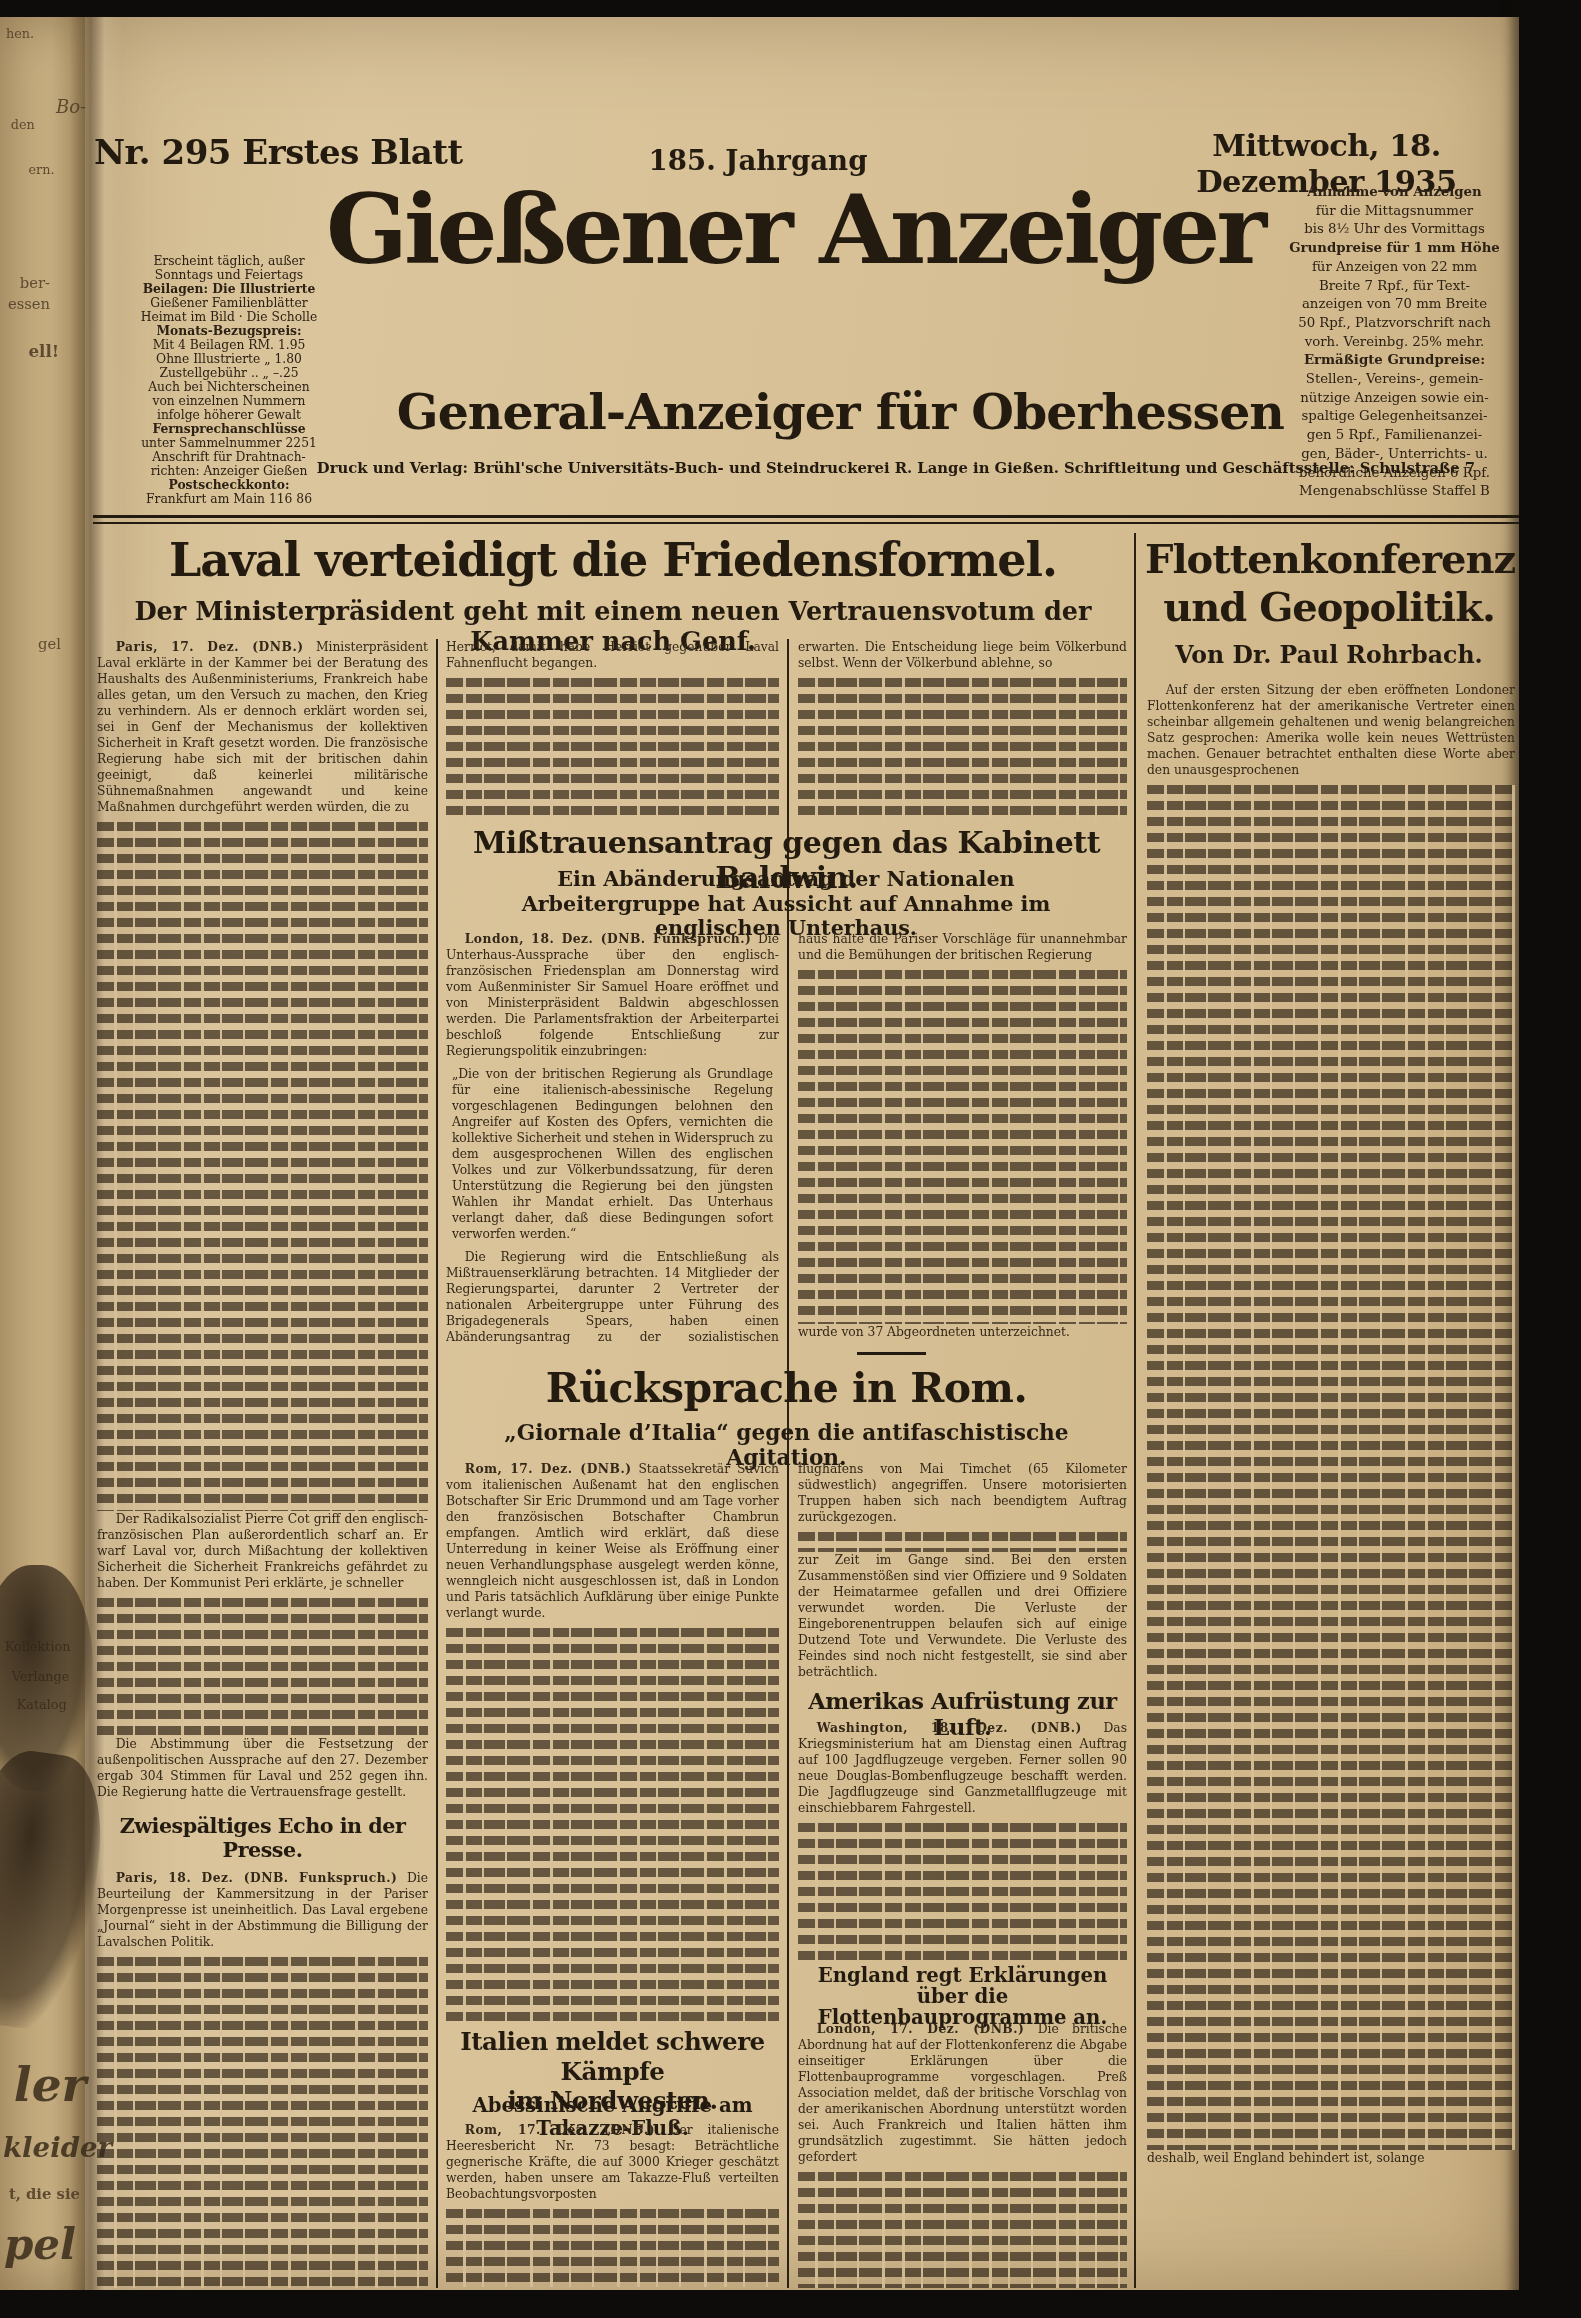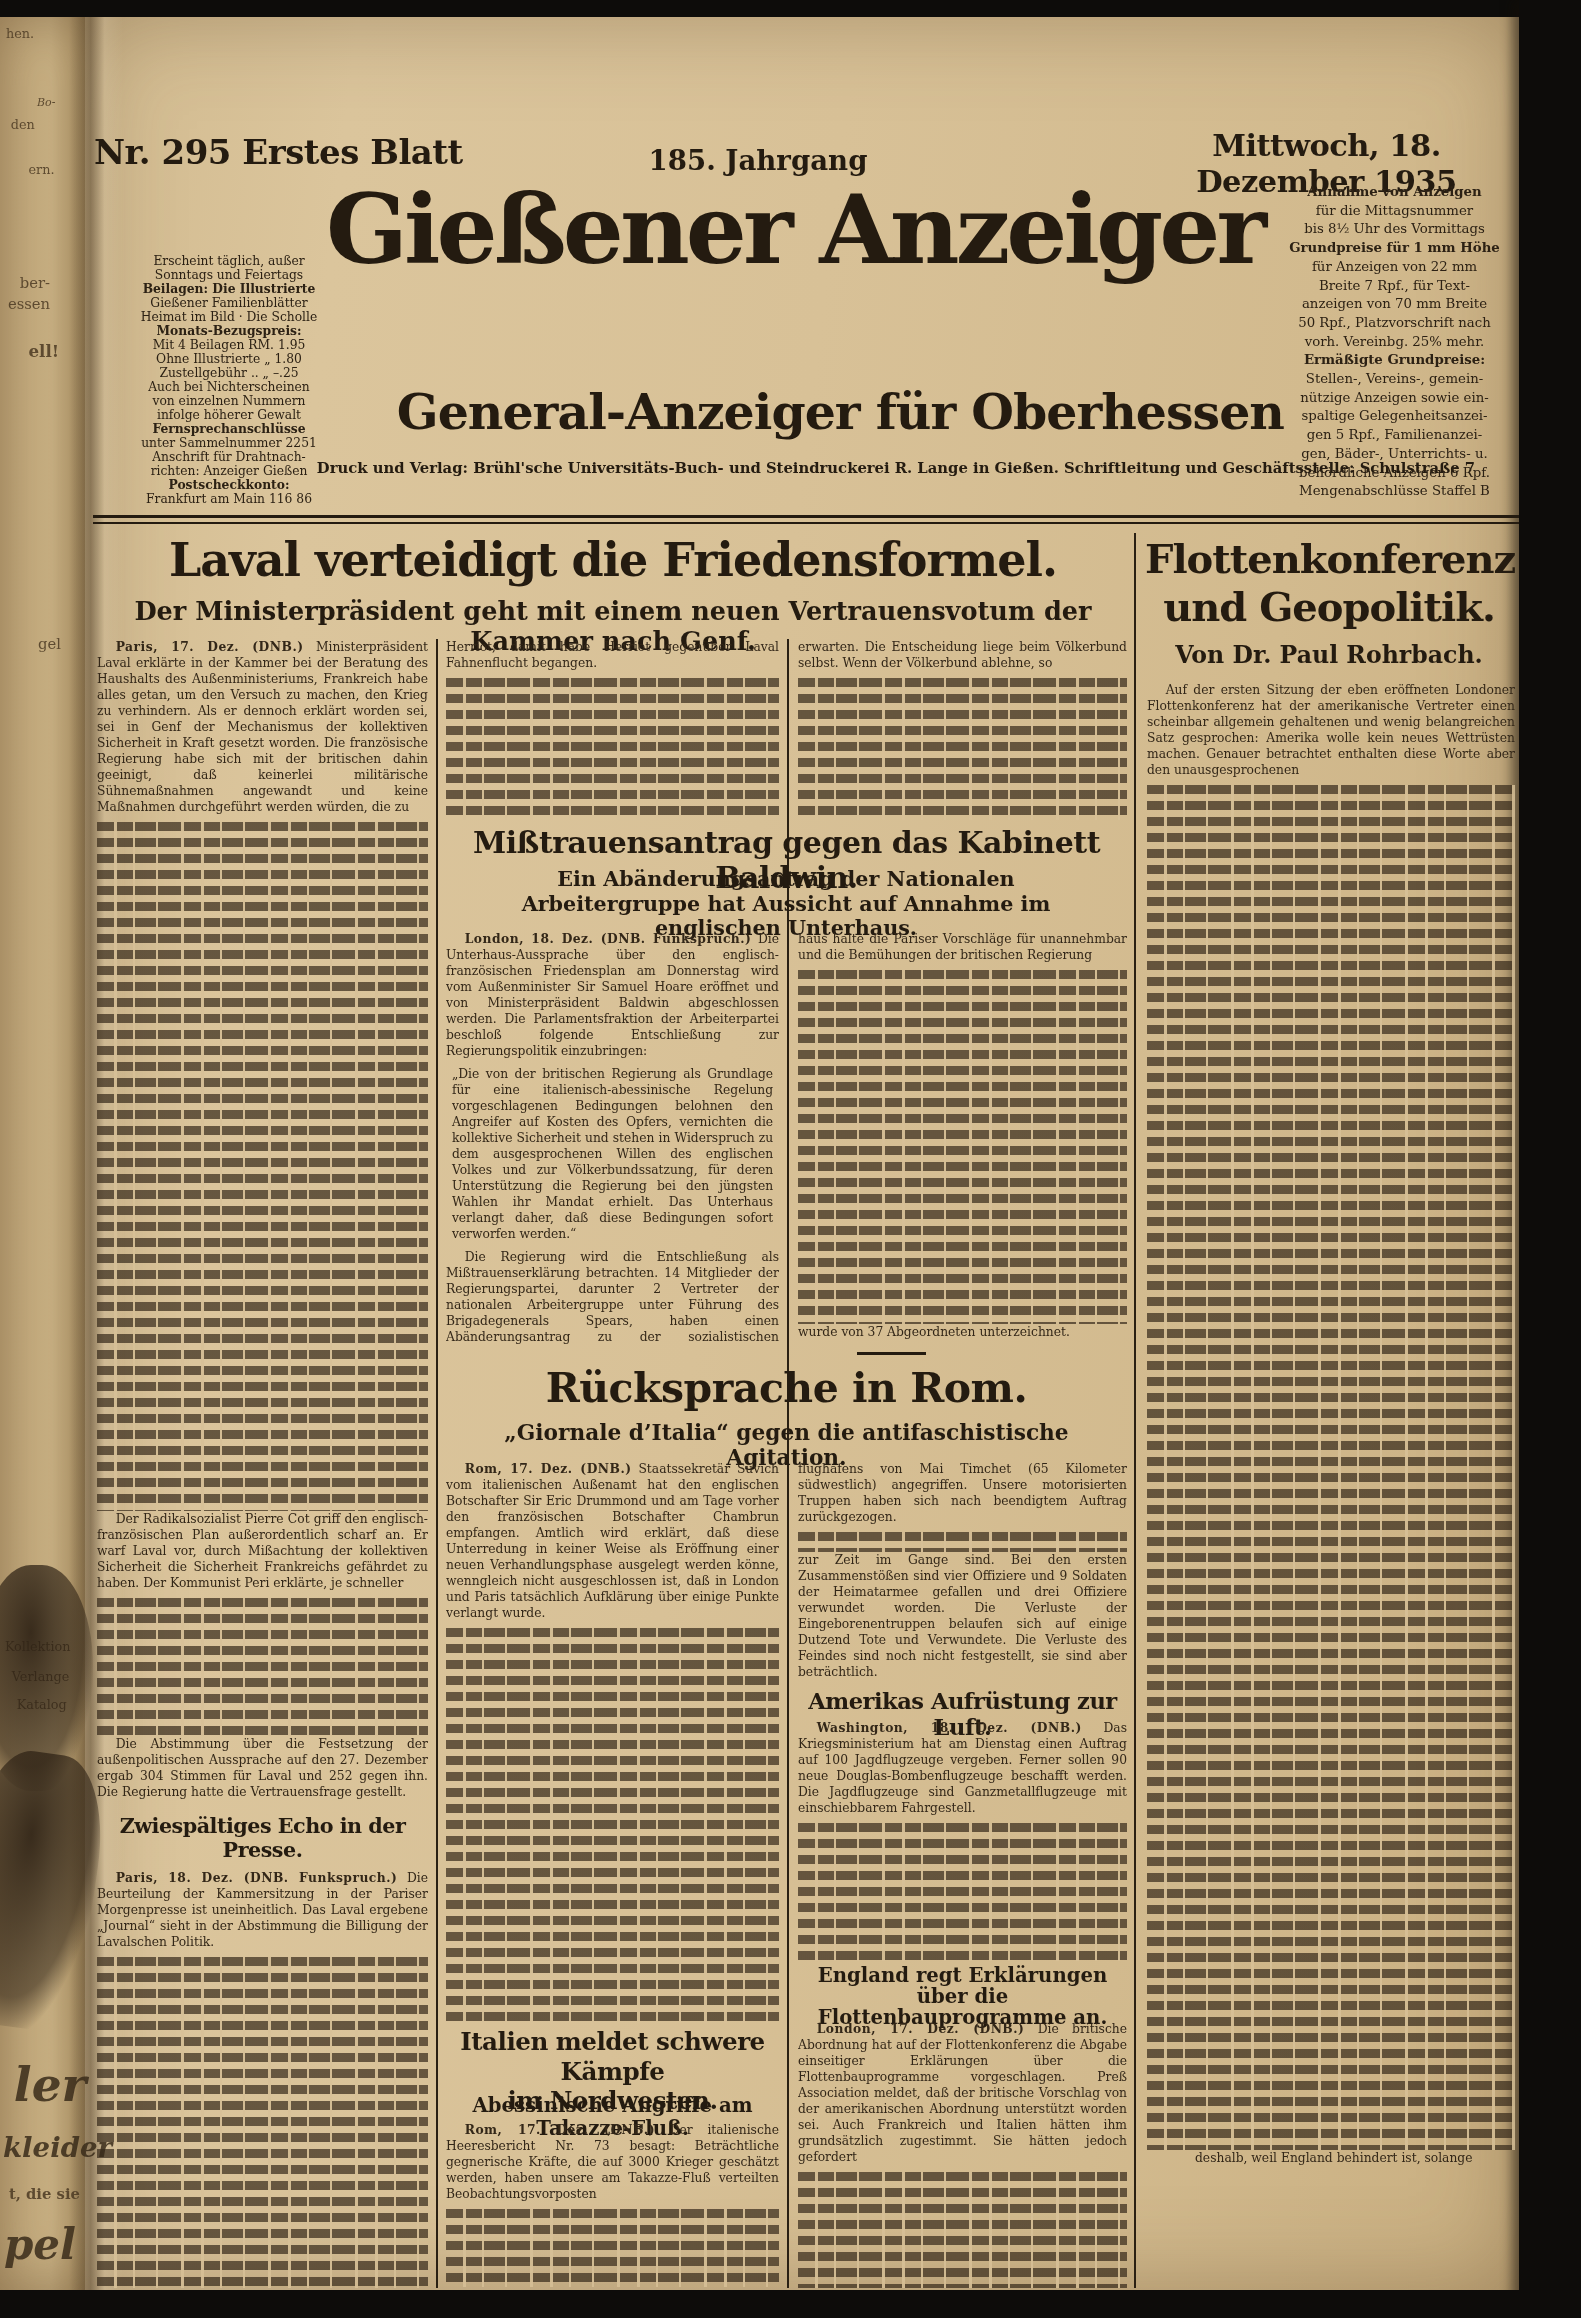--- a/index.html
+++ b/index.html
@@ -41,21 +41,21 @@
 <div id="canvas">
 
   <div class="abs blackbar" style="left:0;top:0;width:1582px;height:16.7px;"></div>
   <div class="abs strip" style="left:0;top:16.7px;width:85px;height:2273px;"></div>
   <div class="abs paper" style="left:85px;top:16.7px;width:1435px;height:2273px;"></div>
   <div class="abs" style="left:69px;top:16.7px;width:54px;height:2273px;background:linear-gradient(90deg,rgba(0,0,0,0),rgba(40,26,12,.35) 40%,rgba(255,244,220,.14) 66%,rgba(0,0,0,0));"></div>
   <div class="abs blackbar" style="left:1519px;top:0;width:63px;height:2319px;box-shadow:-6.9px 0 10.8px rgba(20,14,8,.55);"></div>
   <div class="abs blackbar" style="left:0;top:2290px;width:1582px;height:29px;"></div>
 
   <span class="abs edgefrag" style="left:5.9px;top:25.6px;font-size:12.8px;">hen.</span>
-  <span class="abs edgefrag" style="left:37px;top:96px;font-size:11px;font-style:italic;">Bo-</span>
+  <span class="abs edgefrag" style="left:56px;top:96px;font-size:18px;font-style:italic;">Bo-</span>
   <span class="abs edgefrag" style="left:10.8px;top:117px;font-size:12.8px;">den</span>
   <span class="abs edgefrag" style="left:28.5px;top:162px;font-size:12.8px;">ern.</span>
   <span class="abs edgefrag" style="left:19.7px;top:274px;font-size:14.8px;">ber-</span>
   <span class="abs edgefrag" style="left:7.9px;top:295px;font-size:14.8px;">essen</span>
   <span class="abs edgefrag" style="left:28.5px;top:341px;font-size:16.7px;font-weight:700;">ell!</span>
   <span class="abs edgefrag" style="left:38px;top:635px;font-size:14.8px;">gel</span>
   <span class="abs edgefrag" style="left:4.9px;top:1639px;font-size:12.8px;">Kollektion</span>
   <span class="abs edgefrag" style="left:11.8px;top:1669px;font-size:12.8px;">Verlange</span>
   <span class="abs edgefrag" style="left:16.7px;top:1697px;font-size:12.8px;">Katalog</span>
   <div class="abs blob" style="left:-19.7px;top:1565px;width:113px;height:226px;border-radius:45%;"></div>
@@ -193,17 +193,17 @@
     <div class="greek"></div>
   </div>
 
   <h2 class="abs frak ctr" style="left:1145px;top:535px;width:368px;font-size:40px;line-height:48px;letter-spacing:-1px;">
       <span>Flottenkonferenz</span><br>
       <span>und Geopolitik.</span></h2>
   <h3 class="abs frak ctr" style="left:1145px;top:641px;width:368px;font-size:23.6px;">Von Dr. Paul Rohrbach.</h3>
   <div class="abs col" style="left:1147px;top:682px;width:368px;height:1484px;">
     <p class="bt ind">Auf der ersten Sitzung der eben eröffneten Londoner Flottenkonferenz hat der amerikanische Vertreter einen scheinbar allgemein gehaltenen und wenig belangreichen Satz gesprochen: Amerika wolle kein neues Wettrüsten machen. Genauer betrachtet enthalten diese Worte aber den unausgesprochenen</p>
     <div class="greek"></div>
-    <p class="bt" style="margin-bottom:0;margin-left:48px;">deshalb, weil England behindert ist, solange</p>
+    <p class="bt" style="margin-bottom:0;">deshalb, weil England behindert ist, solange</p>
   </div>
 
 </div>
 
 
 </body></html>

